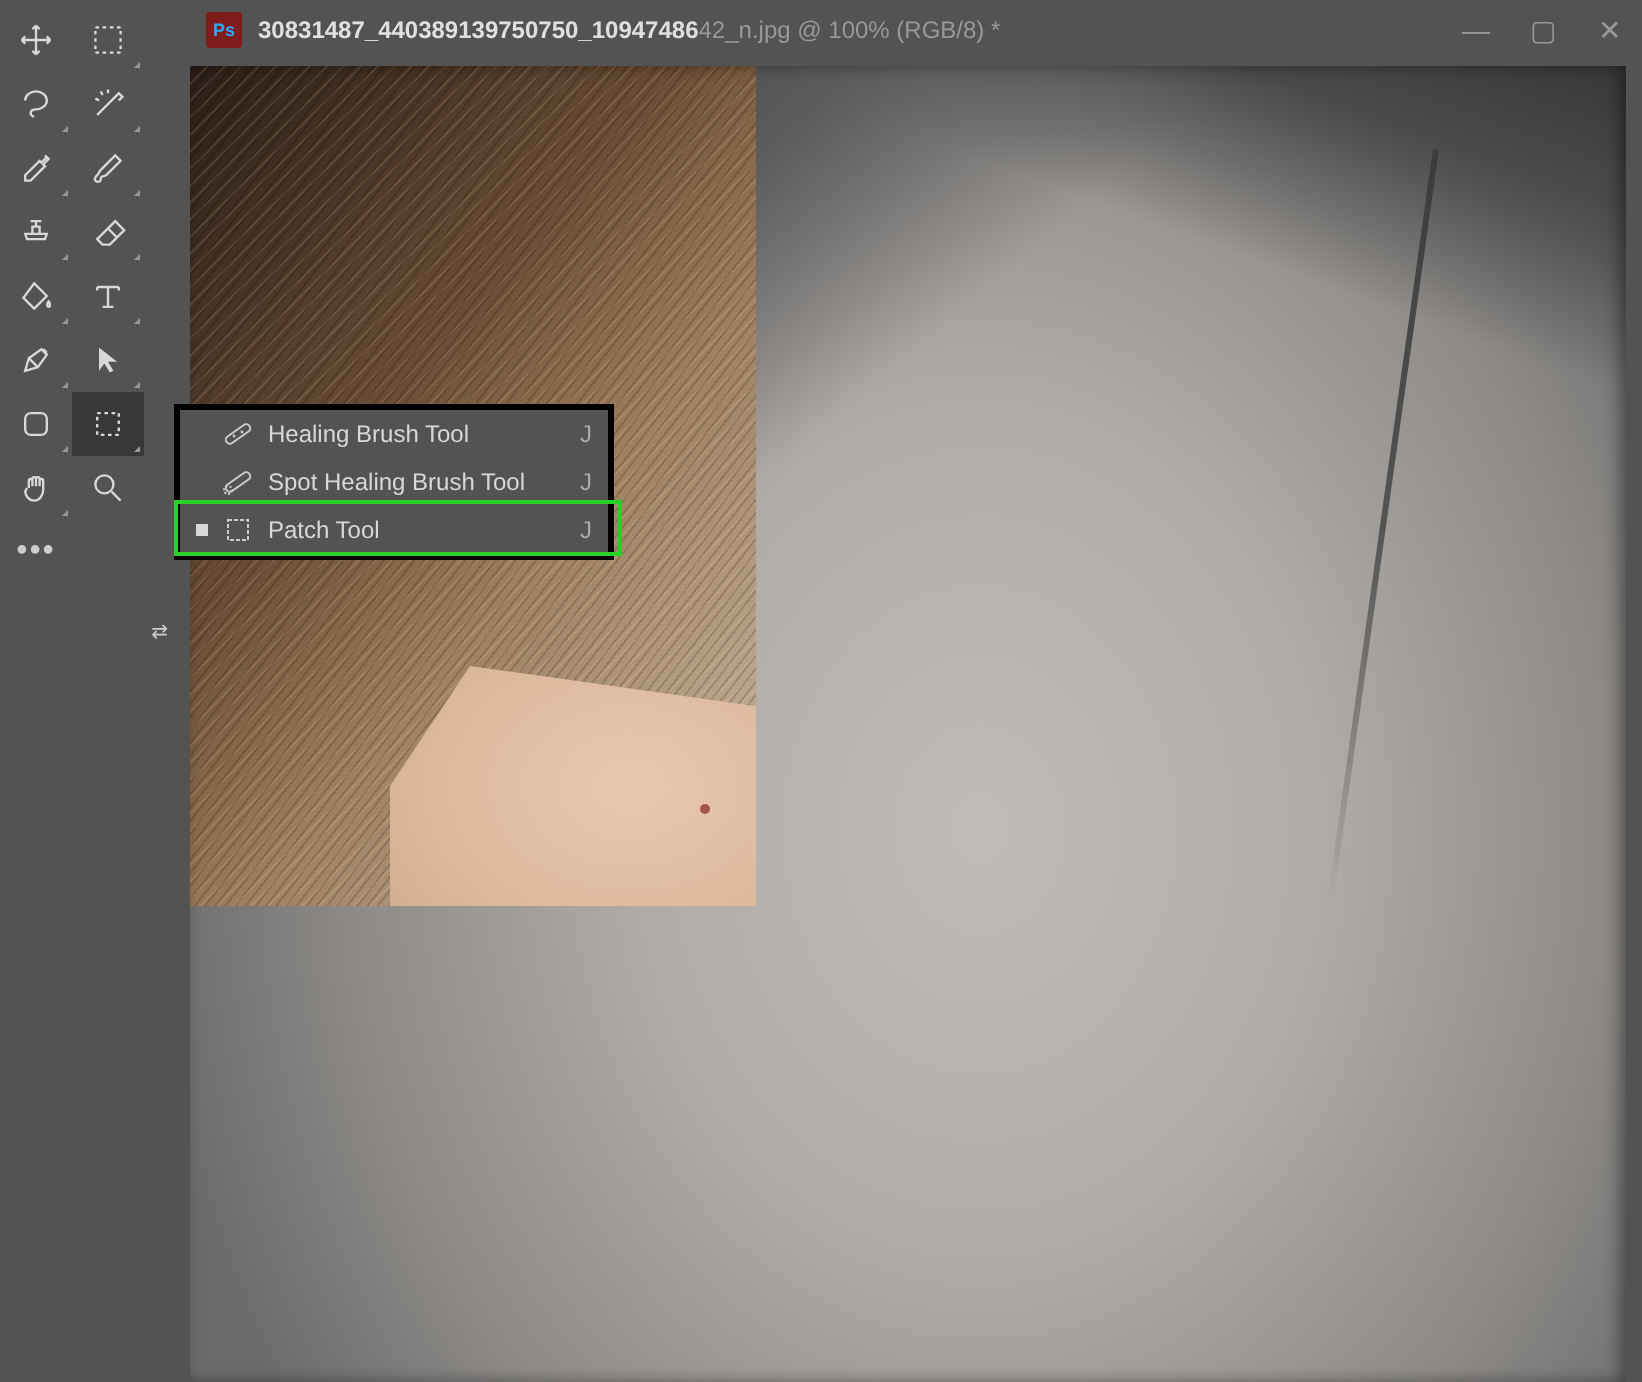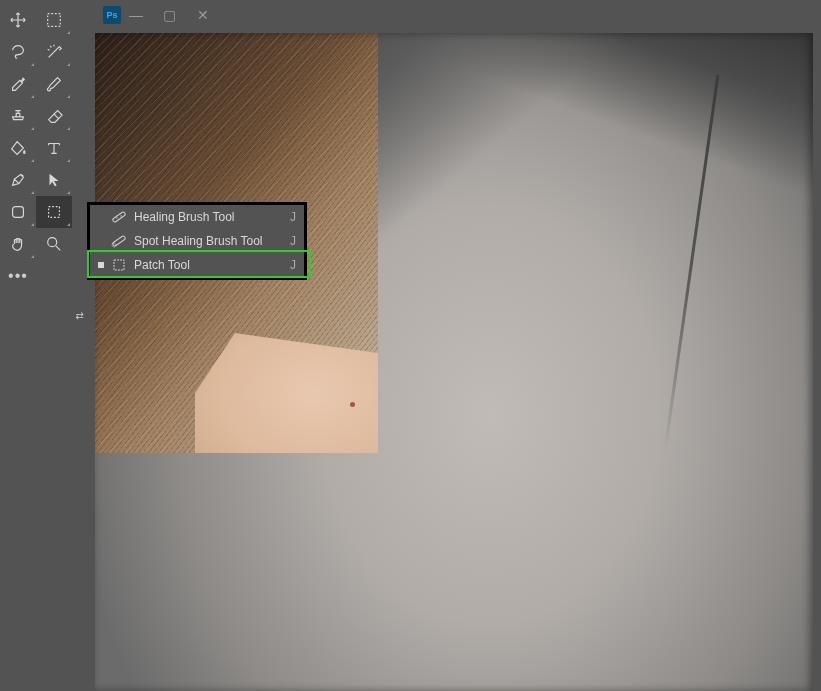--- a/index.html
+++ b/index.html
@@ -1,18 +1,18 @@
 <!DOCTYPE html>
 <html><head>
 <meta charset="utf-8">
 <style>
 *{margin:0;padding:0;box-sizing:border-box;font-family:'Segoe UI',sans-serif;user-select:none}
 body{width:821px;height:691px;background:#535353;overflow:hidden;position:relative}
 .titlebar{height:30px;background:#535353;display:flex;align-items:center;padding:0 8px;color:#ccc;font-size:12px}
-.ps-badge{width:18px;height:18px;background:#0c4a6e;border-radius:2px;display:flex;align-items:center;justify-content:center;margin-right:8px;font-size:9px;font-weight:bold;color:#31a8ff}
+.ps-badge{width:18px;height:18px;background:#7f1d1d;border-radius:2px;display:flex;align-items:center;justify-content:center;margin-right:8px;font-size:9px;font-weight:bold;color:#31a8ff}
 .doc-title{flex:1;white-space:nowrap;overflow:hidden}
 .doc-title .bold{color:#e0e0e0;font-weight:600}
 .doc-title .dim{color:#999}
 .win-controls{display:flex;gap:20px;align-items:center}
 .win-btn{width:14px;height:14px;color:#999;cursor:pointer;font-size:14px;line-height:14px}
 .toolbar{position:absolute;left:0;top:0;width:90px;height:691px;background:#535353;padding-top:4px;z-index:2}
 .tool-row{display:flex}
 .tool{width:36px;height:32px;display:flex;align-items:center;justify-content:center;position:relative;cursor:pointer}
 .tool.active{background:#383838}
 .tool svg{width:18px;height:18px;fill:none;stroke:#d8d8d8;stroke-width:1.3}
@@ -193,20 +193,23 @@
         <circle cx="10" cy="8" r="3"></circle>
       </svg></div>
   <div class="util"><svg viewBox="0 0 20 16">
         <rect x="1" y="3" width="12" height="10"></rect>
         <rect x="7" y="1" width="12" height="10"></rect>
       </svg></div>
 </div>
 
 <div class="titlebar" style="position:absolute;left:95px;top:0;width:726px">
   <span class="ps-badge">Ps</span>
+  <span class="doc-title">
+    <span class="bold">30831487_440389139750750_10947486</span><span class="dim">42_n.jpg @ 100% (RGB/8) *</span>
+  </span>
   <div class="win-controls">
     <span class="win-btn">—</span>
     <span class="win-btn">▢</span>
     <span class="win-btn">✕</span>
   </div>
 </div>
 
 <div class="canvas">
   <div class="photo-gray">
     <div class="hair-top"></div>

